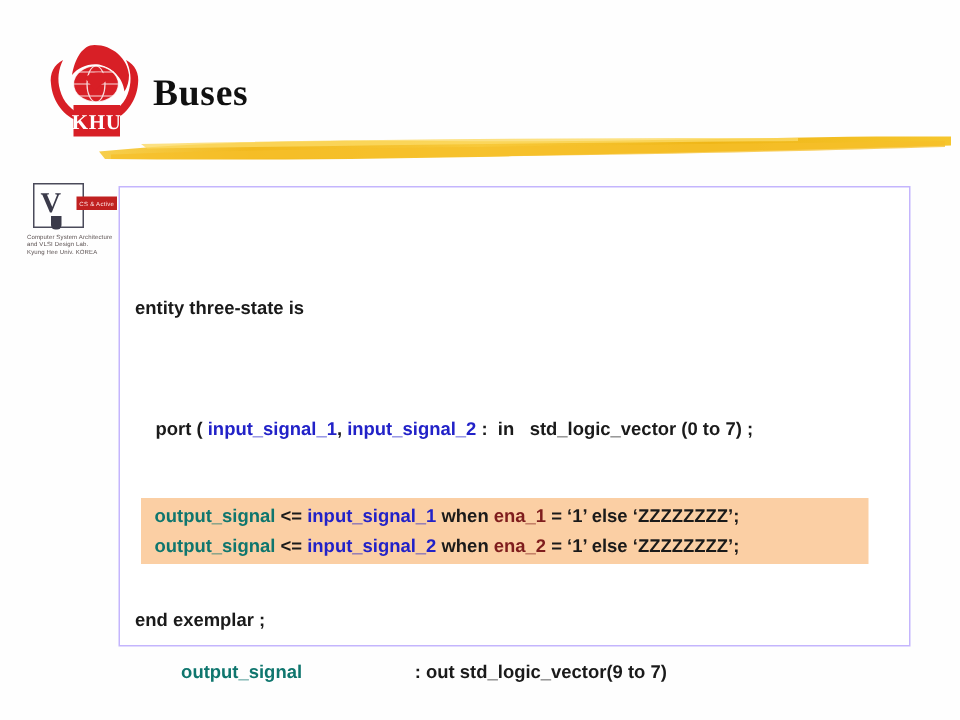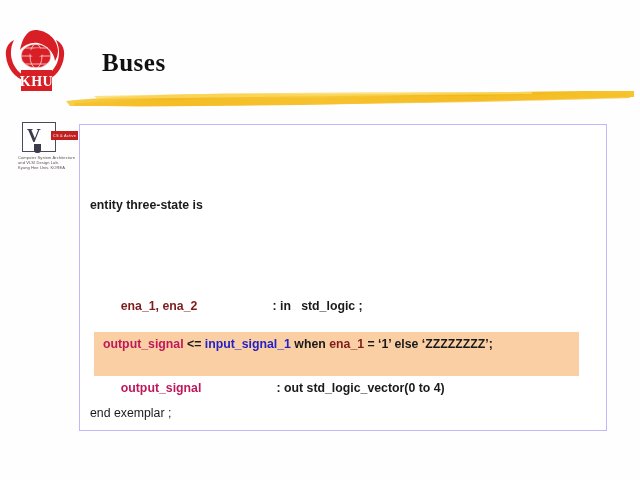--- a/index.html
+++ b/index.html
@@ -7,21 +7,21 @@
     width:640px;height:480px;
     background:#fdfdfd;
     font-family:"Liberation Sans", sans-serif;
     overflow:hidden;
     position:relative;
   }
   .slide{position:absolute;inset:0;background:#fefefe;}
 
   
   .logo-khu{
-    position:absolute;left:2px;top:26px;width:66px;height:68px;
+    position:absolute;left:30px;top:26px;width:66px;height:68px;
   }
   .logo-khu svg{display:block;}
 
   .slide-title{
     position:absolute;left:86px;top:50px;
     font-family:"Liberation Serif", serif;
     font-weight:bold;
     font-size:25px;
     color:#101010;
     letter-spacing:.5px;
@@ -86,42 +86,42 @@
     font-weight:bold;
     color:#1a1a1a;
     line-height:20.3px;
     white-space:pre;
   }
   .code .ln{height:20.3px;white-space:pre;}
 
   .kw{color:#1a1a1a;}
   .sig-in{color:#2222c8;}
   .sig-ena{color:#7f1d1d;}
-  .sig-out{color:#be185d;}
+  .sig-out{color:#0f766e;}
 
   
   .hl-box{
     position:absolute;left:14px;top:207px;
     width:485px;height:44px;
     background:#fbcfa4;
     box-sizing:border-box;
   }
   .hl-box .ln{
     position:absolute;left:9px;
     font-family:"Liberation Sans", sans-serif;
     font-size:12.3px;font-weight:bold;line-height:20.3px;
     white-space:pre;color:#1a1a1a;
   }
   .hl-box .h1{top:2px;}
   .hl-box .h2{top:22px;}
 
   .tail{
     position:absolute;left:10px;top:278px;
     font-family:"Liberation Sans", sans-serif;
-    font-size:12.3px;font-weight:normal;color:#1a1a1a;
+    font-size:12.3px;font-weight:bold;color:#1a1a1a;
     line-height:20.3px;white-space:pre;
   }
 </style>
 </head>
 <body>
 
 <div class="slide">
 
   <div class="logo-khu">
     <svg width="66" height="68" viewBox="0 0 66 68" aria-hidden="true">
@@ -178,37 +178,39 @@
     <div class="deptline d2">and VLSI Design Lab.</div>
     <div class="deptline d3">Kyung Hee Univ. KOREA</div>
   </div>
 
   <div class="code-frame">
 
     <div class="code">
 
       <div class="ln"><span class="kw">entity three-state is</span></div>
 
+      <div class="ln"><span class="kw">    port ( </span><span class="sig-in">input_signal_1</span><span class="kw">, </span><span class="sig-in">input_signal_2</span><span class="kw"> :  in   std_logic_vector (0 to 7) ;</span></div>
 
       <div class="ln"><span class="sig-ena">         ena_1, ena_2</span><span class="kw">                      : in   std_logic ;</span></div>
 
-      <div class="ln"><span class="sig-out">         output_signal</span><span class="kw">                      : out std_logic_vector(0 to 4)</span></div>
+      <div class="ln"><span class="sig-out">         output_signal</span><span class="kw">                      : out std_logic_vector(9 to 7)</span></div>
 
       
 
       
 
       
 
       
 
       
     </div>
 
     <div class="hl-box">
       <div class="ln h1"><span class="sig-out">output_signal</span><span class="kw"> &lt;= </span><span class="sig-in">input_signal_1</span><span class="kw"> when </span><span class="sig-ena">ena_1</span><span class="kw"> = ‘1’ else ‘ZZZZZZZZ’;</span></div>
 
+      <div class="ln h2"><span class="sig-out">output_signal</span><span class="kw"> &lt;= </span><span class="sig-in">input_signal_2</span><span class="kw"> when </span><span class="sig-ena">ena_2</span><span class="kw"> = ‘1’ else ‘ZZZZZZZZ’;</span></div>
     </div>
 
     <div class="tail">end exemplar ;</div>
   </div>
 
 </div>
 
 </body></html>

